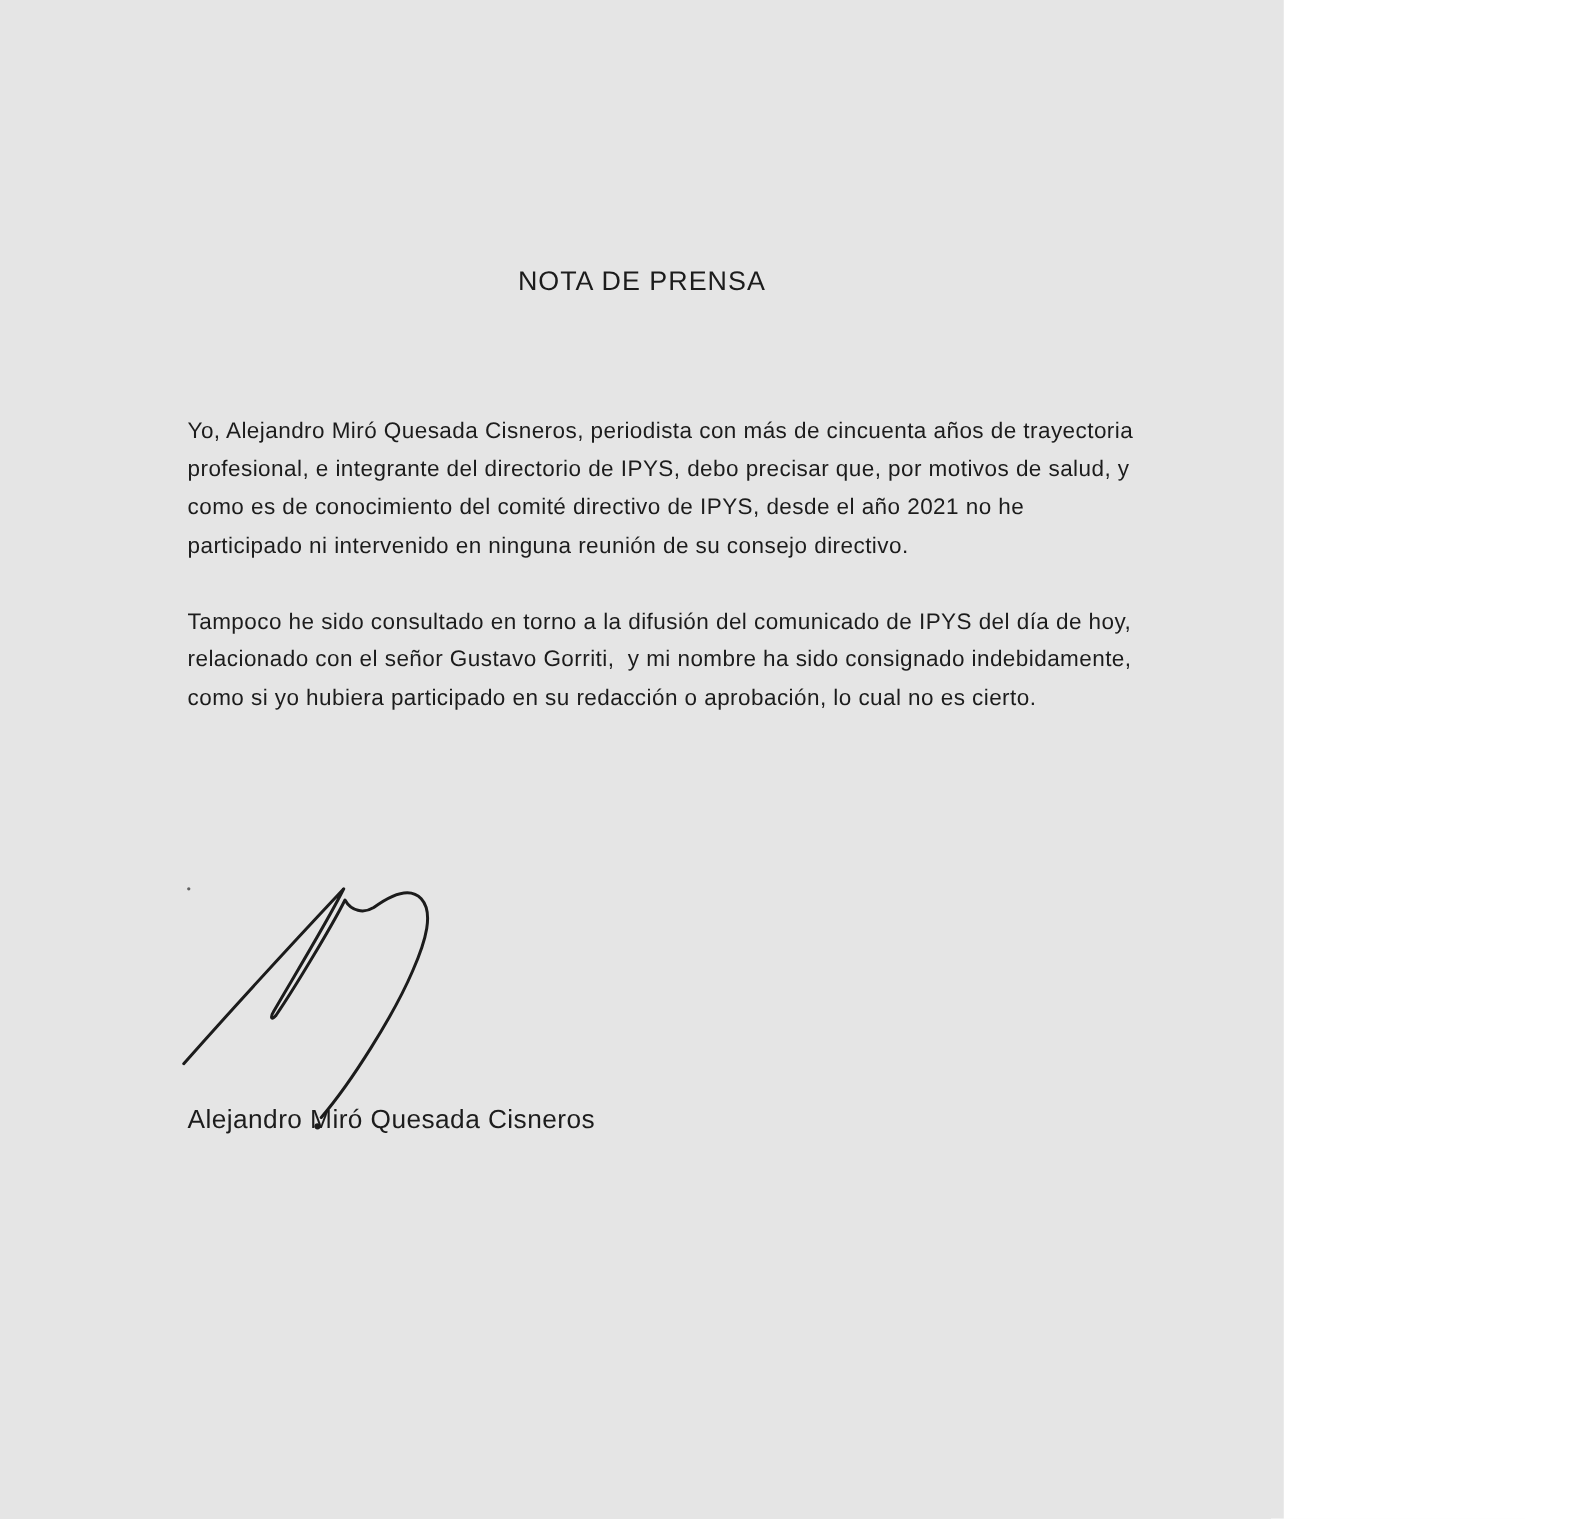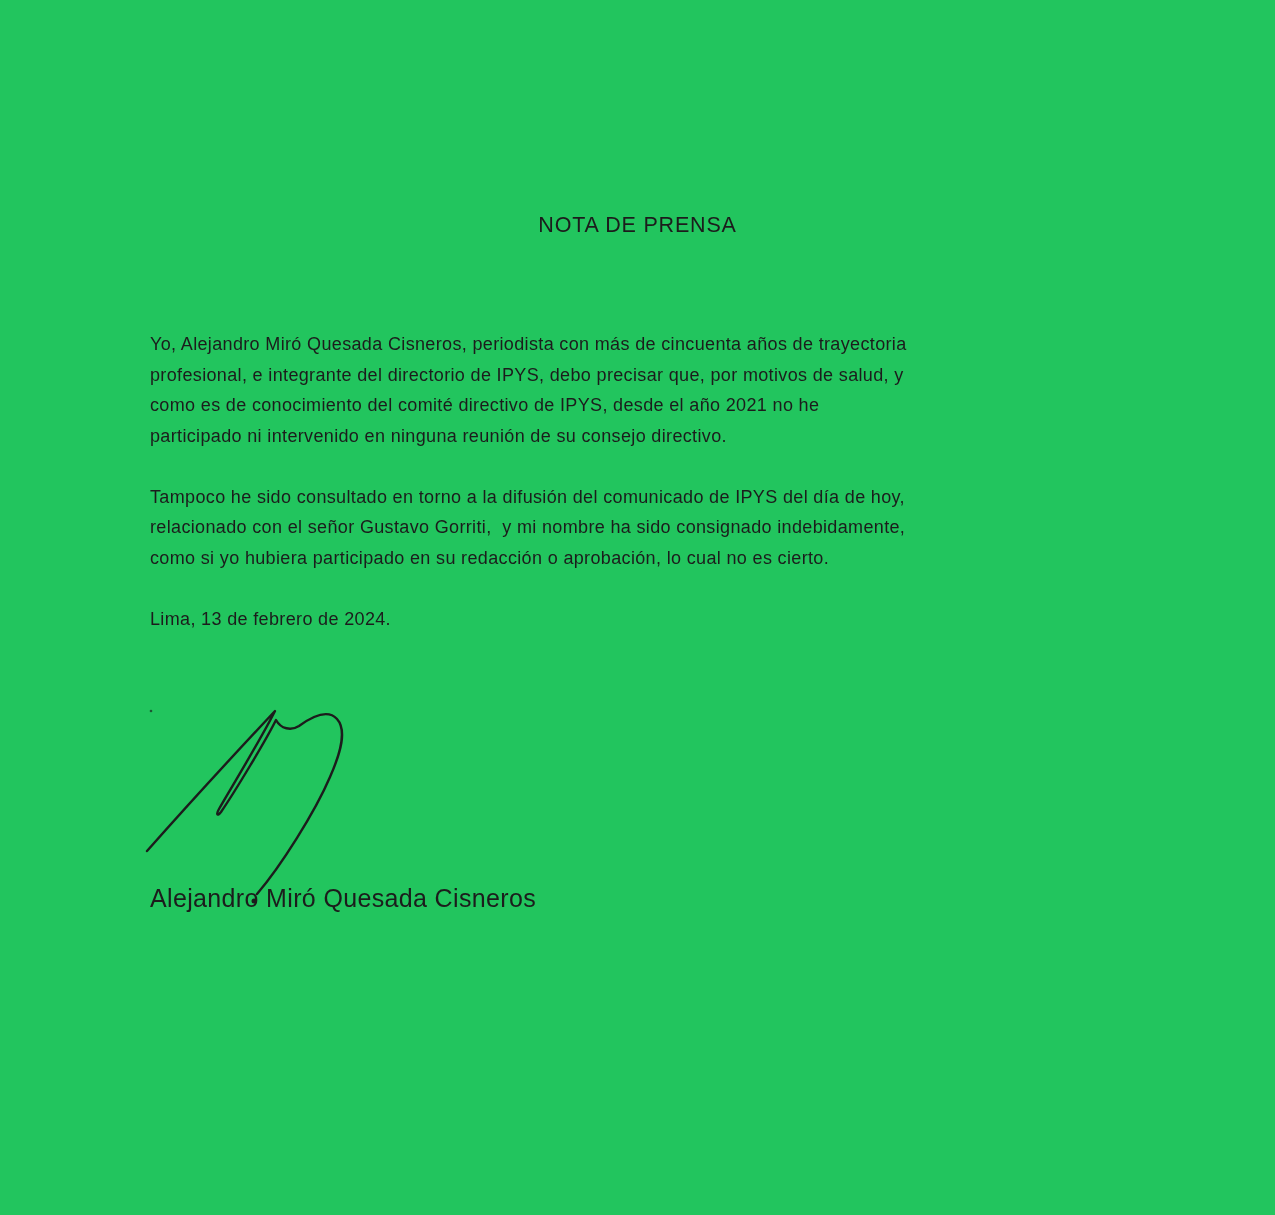--- a/index.html
+++ b/index.html
@@ -2,23 +2,23 @@
 <html><head>
 <meta charset="utf-8">
 <style>
   html, body {
     margin: 0;
     padding: 0;
     background: #ffffff;
   }
   .page {
     position: relative;
-    width: 1275px;
+    width: 1027px;
     height: 1215px;
-    background: #22c55e;
+    background: #e5e5e5;
     font-family: "Liberation Sans", sans-serif;
     color: #1c1c1c;
     overflow: hidden;
   }
   .doc-title {
     position: absolute;
     top: 213px;
     left: 0;
     width: 100%;
     text-align: center;
@@ -47,40 +47,39 @@
     width: 230px;
     height: 215px;
   }
   .signature-wrap svg {
     display: block;
   }
   .signer-name {
     position: absolute;
     left: 150px;
     top: 884px;
-    font-size: 25px;
+    font-size: 21px;
     letter-spacing: 0.35px;
   }
 </style>
 </head>
 <body>
 
 <div class="page">
 
   <h1 class="doc-title">NOTA DE PRENSA</h1>
 
   <div class="doc-body">
     <p>Yo, Alejandro Miró Quesada Cisneros, periodista con más de cincuenta años de trayectoria
 profesional, e integrante del directorio de IPYS, debo precisar que, por motivos de salud, y
 como es de conocimiento del comité directivo de IPYS, desde el año 2021 no he
 participado ni intervenido en ninguna reunión de su consejo directivo.</p>
     <p>Tampoco he sido consultado en torno a la difusión del comunicado de IPYS del día de hoy,
 relacionado con el señor Gustavo Gorriti,  y mi nombre ha sido consignado indebidamente,
 como si yo hubiera participado en su redacción o aprobación, lo cual no es cierto.</p>
-    <p>Lima, 13 de febrero de 2024.</p>
   </div>
 
   <div class="signature-wrap">
     <svg width="230" height="215" viewBox="0 0 230 215">
 
       <circle cx="11" cy="15" r="1.3" fill="#1c1c1c" opacity="0.65"></circle>
 
       <path d="M 7,155
                C 38,120 104,48 135,15
                C 121,43 91,92 79,113

